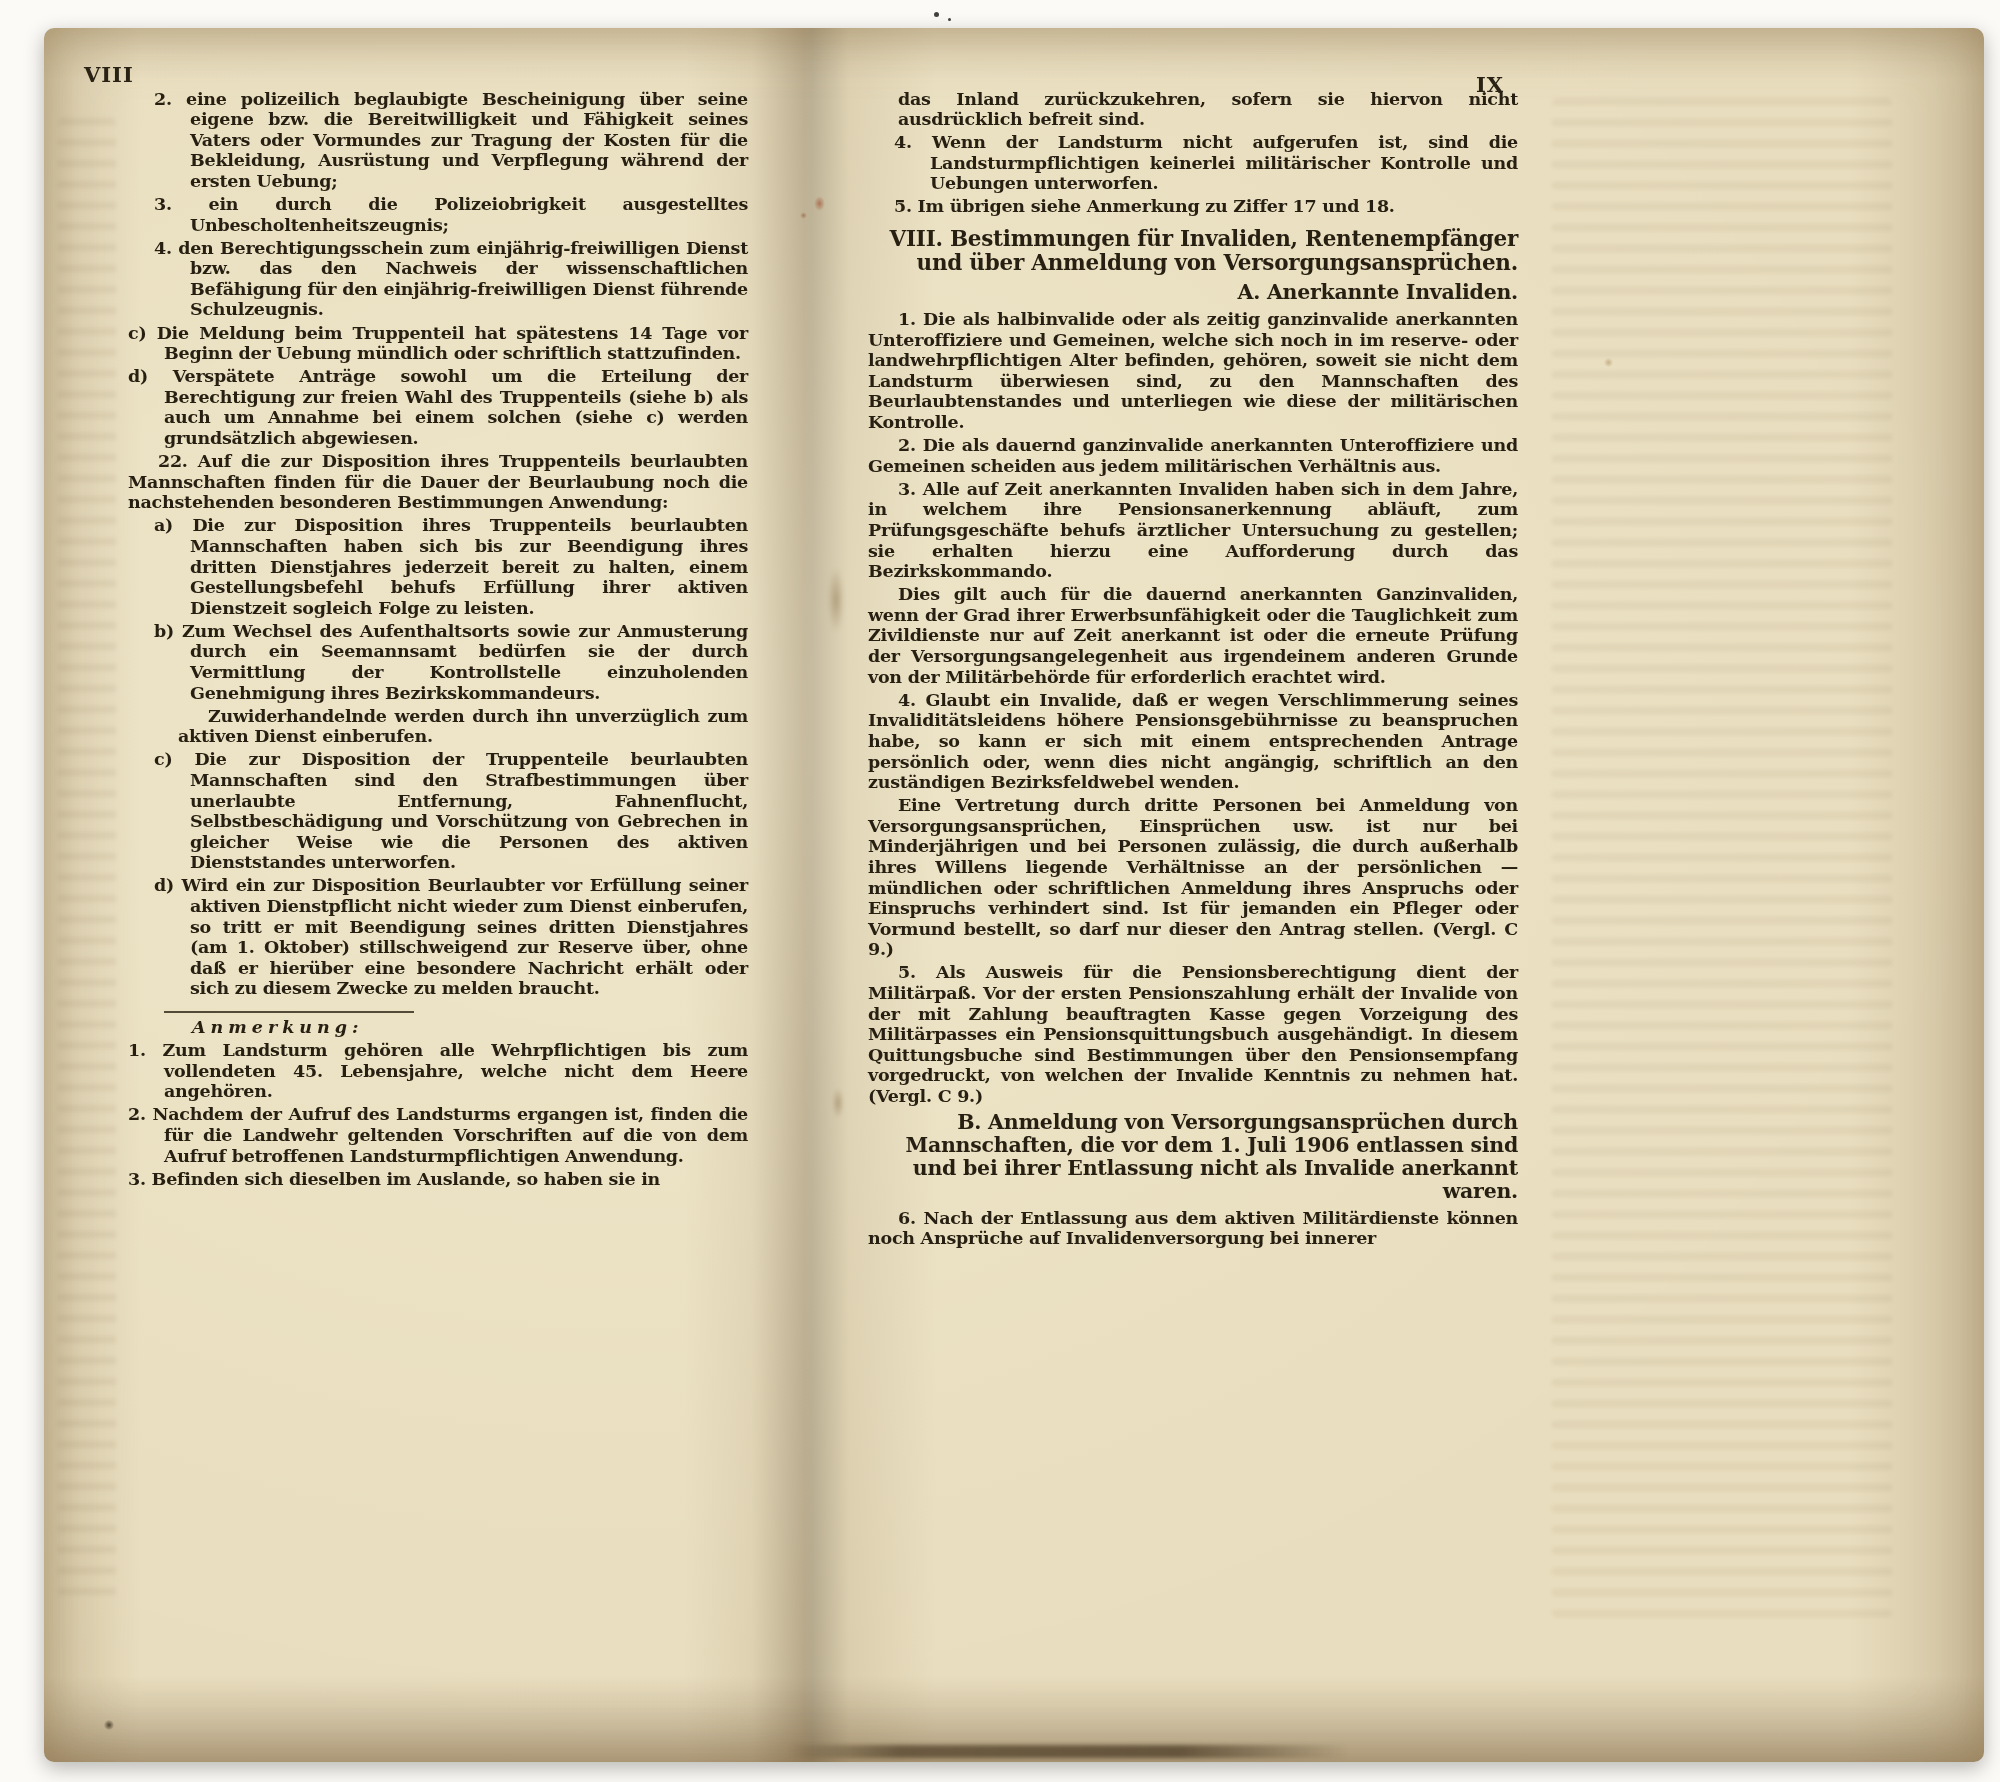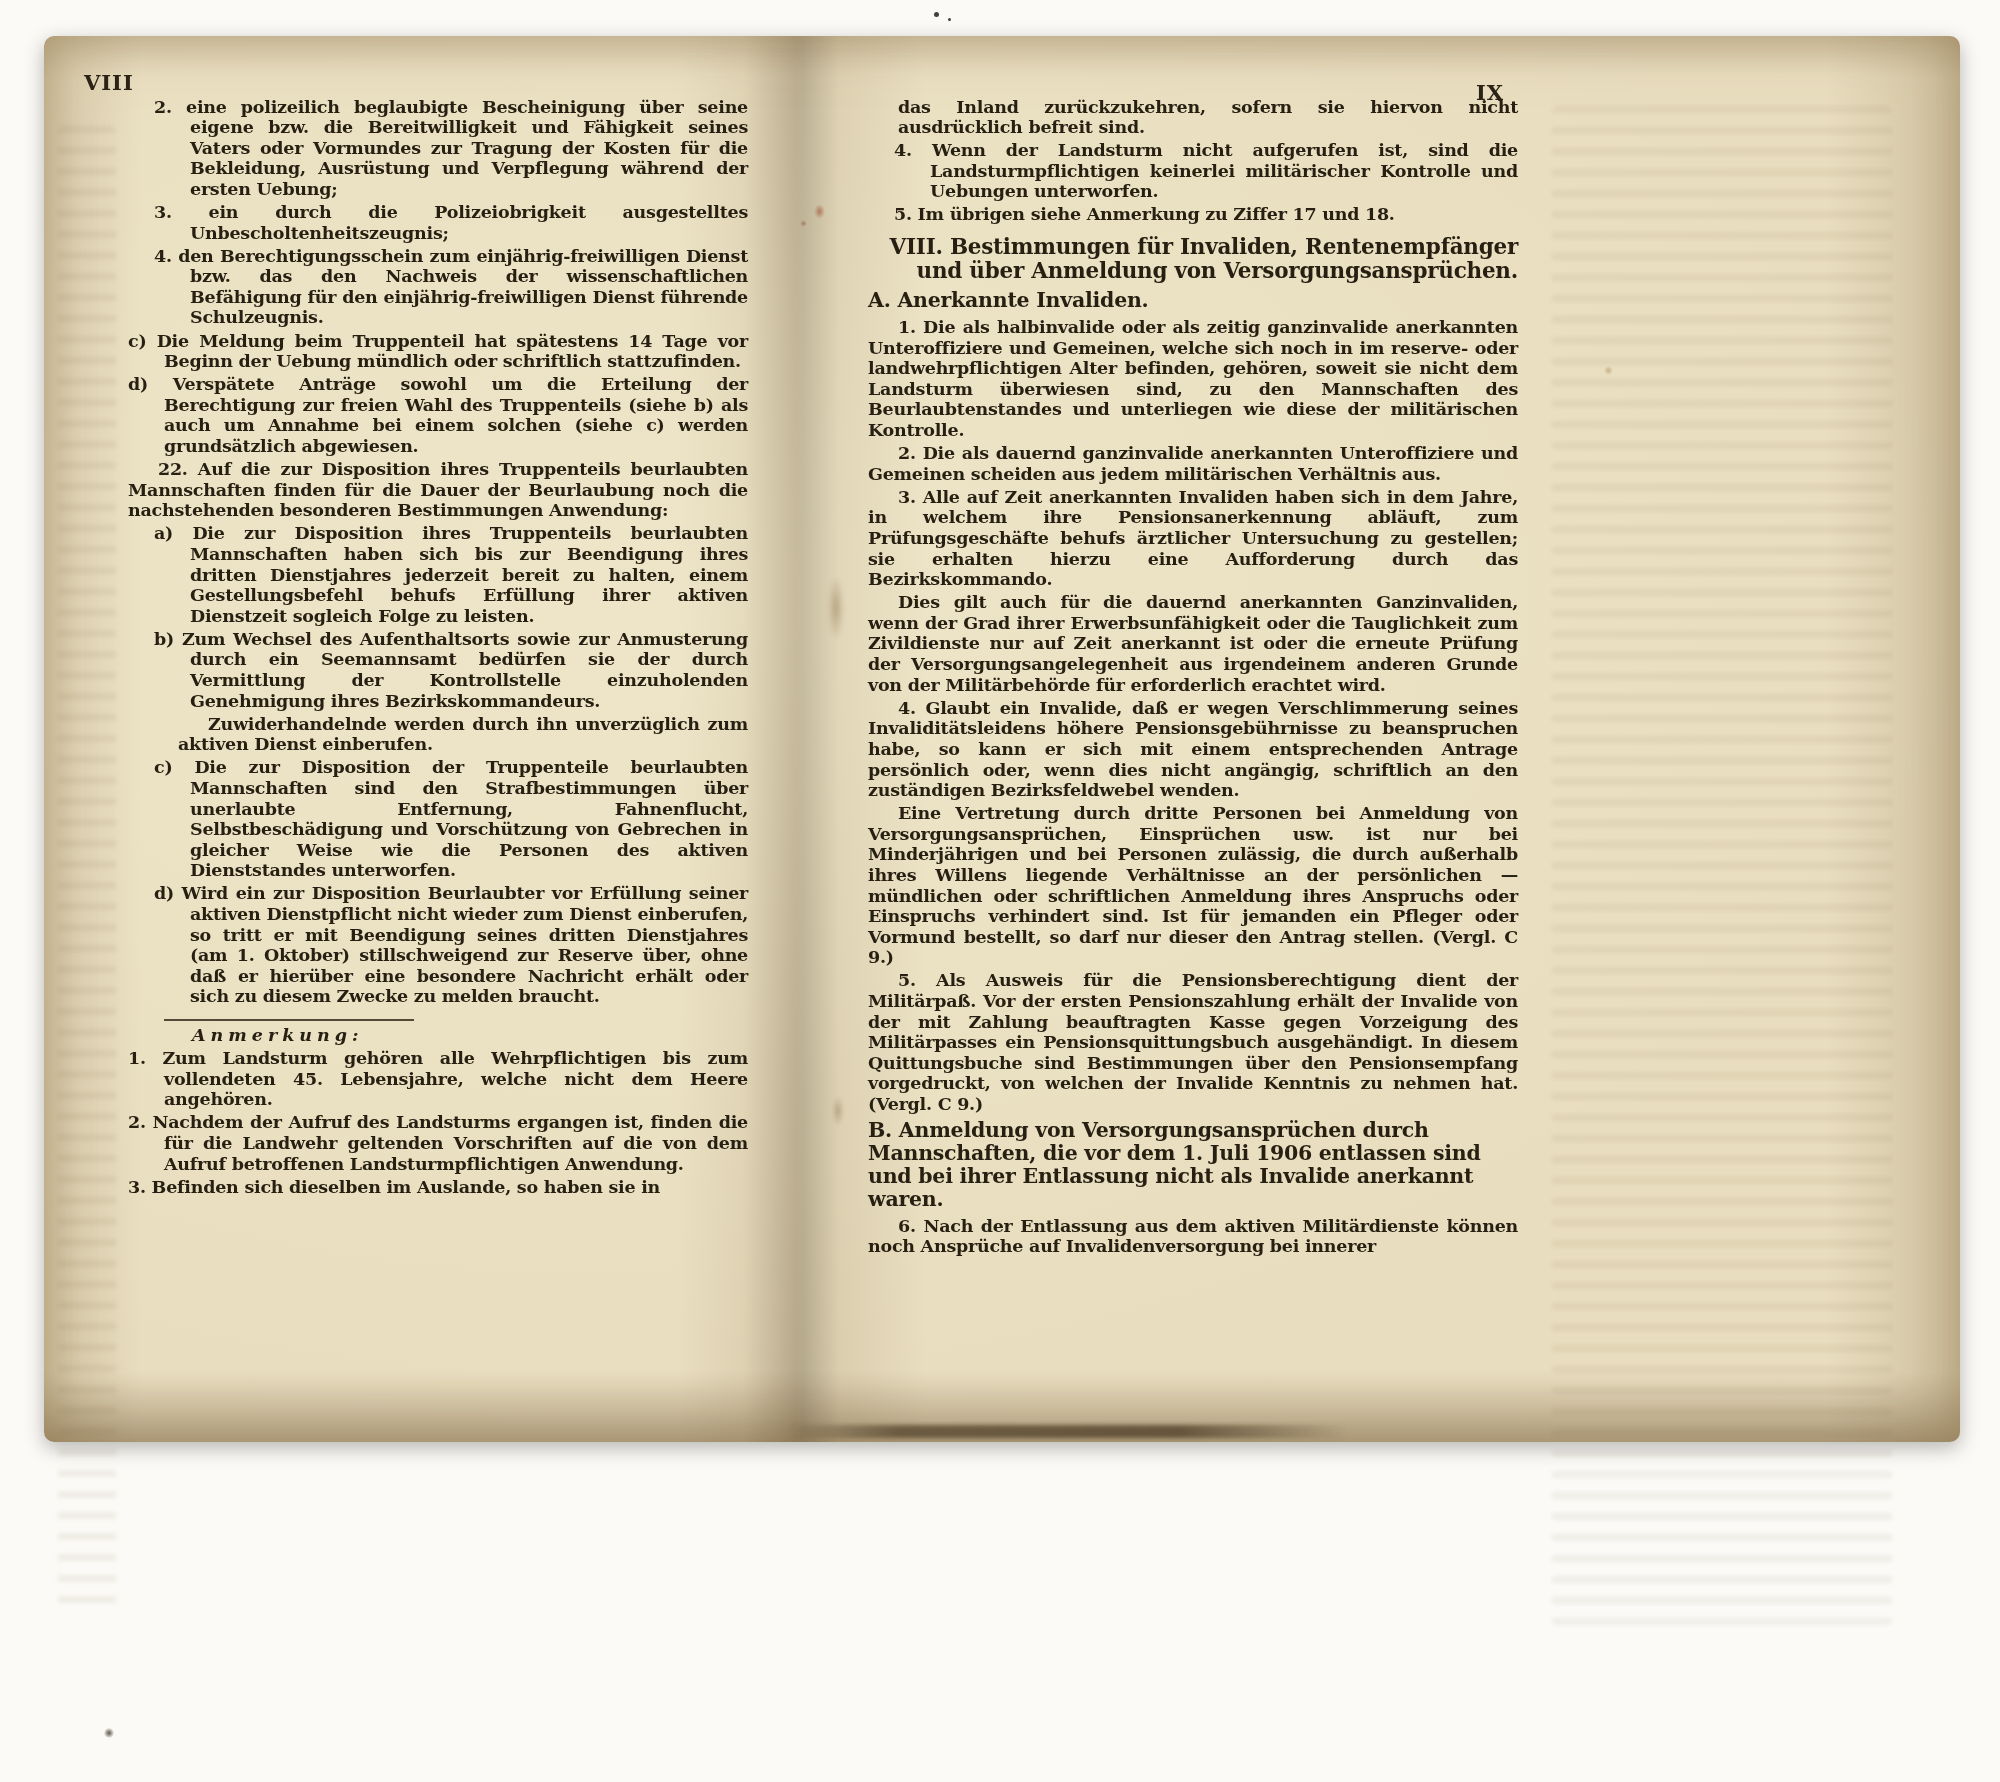--- a/index.html
+++ b/index.html
@@ -9,41 +9,42 @@
     background: #fbfaf6;
     font-family: "DejaVu Serif", "Liberation Serif", serif;
   }
   .scan {
     position: relative;
     width: 2000px; height: 1782px;
   }
   
   .book {
     position: absolute;
-    left: 44px; top: 36px;
-    width: 1916px; height: 1406px;
+    left: 44px; top: 28px;
+    width: 1916px; height: 1734px;
     border-radius: 10px;
     background:
       radial-gradient(ellipse 120% 100% at 30% 40%, rgba(255,250,228,.28), transparent 60%),
       linear-gradient(90deg,
         rgba(120,95,55,.20) 0%, transparent 5%,
         transparent 33%,
         rgba(120,95,55,.10) 36.5%,
         rgba(85,62,32,.34) 39.2%,
         rgba(60,45,22,.30) 39.6%,
         rgba(120,95,55,.13) 41.5%,
         transparent 46%,
         transparent 93%, rgba(120,95,55,.22) 100%),
       linear-gradient(180deg, rgba(110,85,50,.16) 0, transparent 3%, transparent 95%, rgba(90,65,35,.32) 100%),
       #e8ddbe;
     box-shadow:
       0 6px 20px rgba(0,0,0,.28),
       inset 0 0 70px rgba(140,110,65,.22),
       inset -10px -16px 40px rgba(110,82,45,.16),
       inset 8px 6px 30px rgba(140,110,65,.14);
+    padding-left: 24px;
   }
   
   .bleed {
     position: absolute;
     background: repeating-linear-gradient(180deg,
       rgba(115,90,55,.17) 0px, rgba(115,90,55,.17) 7px,
       transparent 7px, transparent 21px);
     filter: blur(2.3px);
     opacity: .5;
     border-radius: 6px;
@@ -82,21 +83,21 @@
   .para { text-indent: 30px; }
   .para-cont { margin-left: 30px; }
   .para-sub { margin-left: 50px; text-indent: 30px; }
   .heading {
     font-size: 21.5px; line-height: 24px;
     text-align: right; text-indent: 0;
     margin: 10px 0 6px;
   }
   .subheading {
     font-size: 20.5px; line-height: 23px;
-    text-align: left; text-indent: 0;
+    text-align: right; text-indent: 0;
     margin: 4px 0 5px;
   }
   .note-label {
     margin: 4px 0 2px 64px;
     letter-spacing: 5px;
     text-align: left;
     font-style: italic;
   }
   .rule {
     height: 0;

